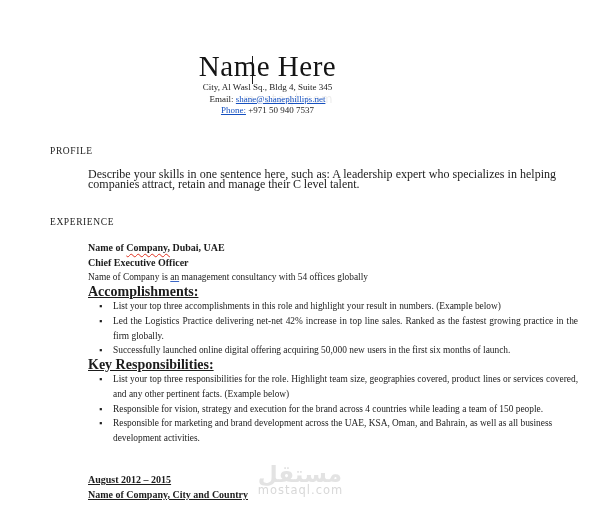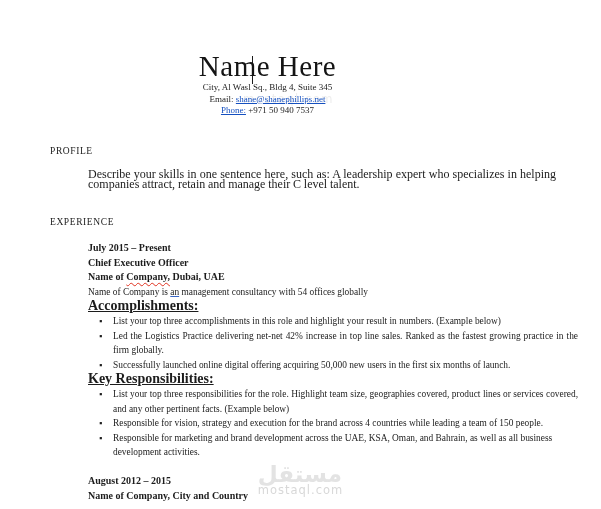--- a/index.html
+++ b/index.html
@@ -53,21 +53,21 @@
     text-decoration-thickness:1px;
   }
   .list-heading { font-weight:bold; font-size:14px; text-decoration:underline; line-height:14.6px; }
   ul.sq-list { margin:0; padding:0; list-style:none; }
   ul.sq-list li { position:relative; padding-left:25px; line-height:14.6px; }
   ul.sq-list li::before {
     content:"▪"; position:absolute; left:11px; top:0;
     font-size:9px; line-height:14.6px; color:#1c1c1c;
   }
   li.justified { text-align:justify; }
-  .job2 { margin-top:14px; }
+  .job2 { margin-top:28px;text-decoration:underline; }
 
   
   .wm-bottom {
     position:absolute; left:50%; top:461px; transform:translateX(-50%);
     text-align:left; font-family:"DejaVu Sans","Liberation Sans",sans-serif;
     pointer-events:none;
   }
   .wm-arabic { font-size:23px; font-weight:bold; line-height:26px; color:#e3e3e3; }
   .wm-domain { font-size:11.5px; letter-spacing:1px; color:#d8d8d8; margin-top:-4px; }
 </style>
@@ -89,23 +89,22 @@
 
   <div class="profile-section">
     <h2 class="section-heading">PROFILE</h2>
     <p class="profile-text">Describe your skills in one sentence here, such as: A leadership expert who specializes in helping companies attract, retain and manage their C level talent.</p>
   </div>
 
   <div class="experience-section">
     <h2 class="section-heading">EXPERIENCE</h2>
 
     <div class="job">
-      <div class="bold-line">July 2015 – Present</div>
+      <div class="bold-line"><span>Name of </span><span class="spell-error">Company,</span><span> Dubai, UAE</span></div>
       <div class="bold-line">Chief Executive Officer</div>
-      <div class="bold-line"><span>Name of </span><span class="spell-error">Company,</span><span> Dubai, UAE</span></div>
       <div><span>Name of Company is </span><span class="grammar-error">an</span><span> management consultancy with 54 offices globally</span></div>
 
       <div class="list-heading">Accomplishments:</div>
       <ul class="sq-list">
         <li>List your top three accomplishments in this role and highlight your result in numbers.  (Example below)</li>
         <li class="justified">Led the Logistics Practice delivering net-net 42% increase in top line sales. Ranked as the fastest growing practice in the firm globally.</li>
         <li>Successfully launched online digital offering acquiring 50,000 new users in the first six months of launch.</li>
       </ul>
 
       <div class="list-heading">Key Responsibilities:</div>

